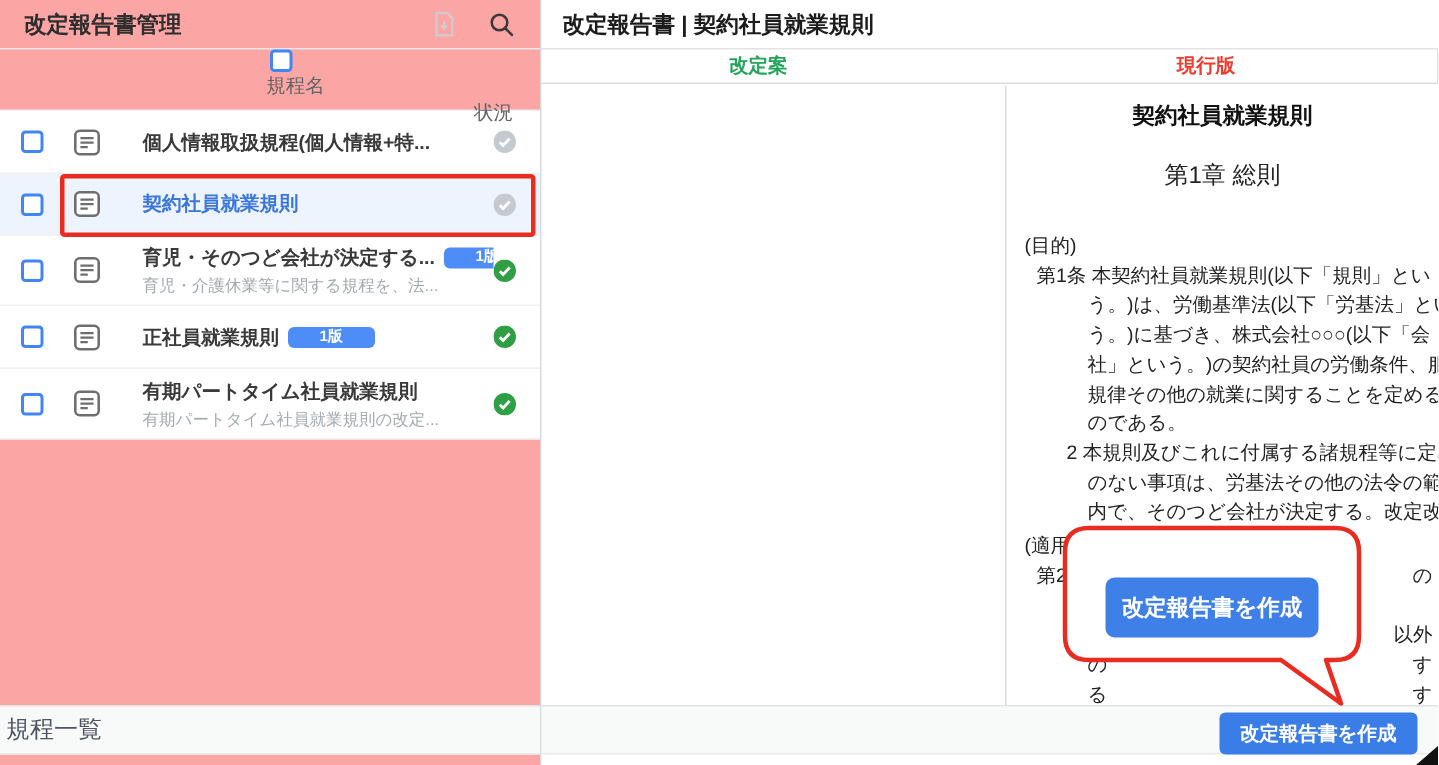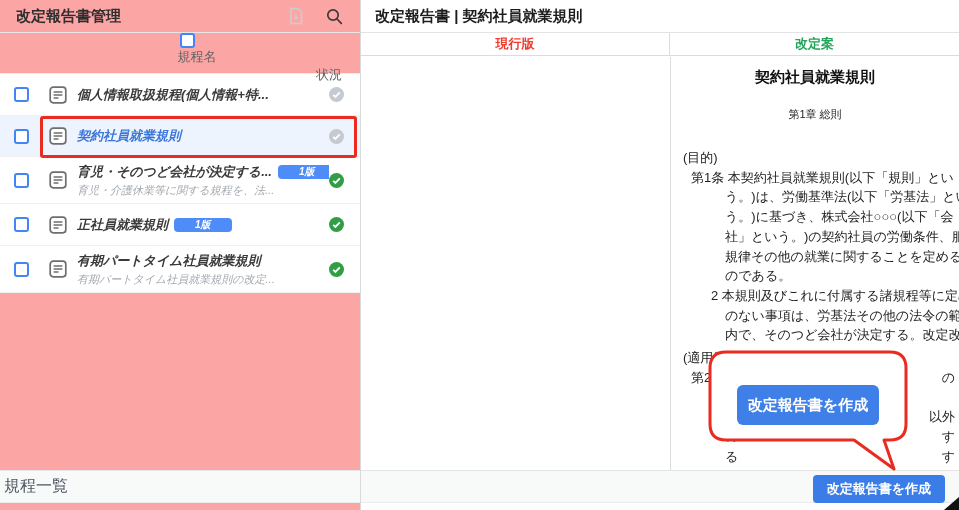--- a/index.html
+++ b/index.html
@@ -16,39 +16,39 @@
   .sb-hicon { display:flex; align-items:center; justify-content:center; width:24px; height:24px; cursor:pointer; }
   .sb-hicon + .sb-hicon { margin-left:14px; }
   .sb-thead { height:41px; display:flex; align-items:center; padding-left:14px; border-bottom:1px solid #ededed; color:#636363; font-size:13px;flex-direction:column; }
   .sb-thead .col-name { margin-left:20px; }
   .sb-thead .col-status { margin-left:auto; margin-right:18px; }
   .cb { width:15px; height:15px; flex:none; border:2px solid #4285f4; border-radius:3px; background:#fff; }
   .row { display:flex; align-items:center; padding-left:14px; border-bottom:1px solid #f0f0f0; background:#fff; }
   .row.sel { background:#edf4fd; }
   .h42 { height:42px; } .h41 { height:41px; } .h47 { height:47px; }
   .doc-ic { margin-left:20px; flex:none; display:flex; }
-  .row-main { margin-left:10px; flex:1; overflow:hidden;font-style:italic; }
+  .row-main { margin-left:28px; flex:1; overflow:hidden; }
   .row-title { font-size:13px; font-weight:600; color:#3a3a3a; white-space:nowrap; display:flex; align-items:center; }
   .row.sel .row-title { color:#3b76d9; }
   .row-sub { font-size:11px; color:#a3a9b0; white-space:nowrap; margin-top:2px; }
   .badge { background:#4e8cf8; color:#fff; font-size:10px; font-weight:600; padding:2px 21px 2px; border-radius:4px; margin-left:6px; line-height:1; }
   .status { margin-left:auto; margin-right:16px; flex:none; display:flex; }
   .red-box { position:absolute; left:40px; top:116px; width:317px; height:42px; border:3px solid #ea2b20; border-radius:3px; z-index:5; pointer-events:none; }
   .sb-footer { position:absolute; left:0; top:470px; width:100%; height:33px; background:#f8f9f9; border-top:1px solid #e4e4e4; border-bottom:1px solid #ebebeb; display:flex; align-items:center; padding-left:4px; font-size:16px; color:#4c5560; }
   
   .panel { position:absolute; left:361px; top:0; width:598px; height:510px; background:#fff; }
   .p-header { height:33px; display:flex; align-items:center; padding-left:14px; border-bottom:1px solid #e3e3e3; font-size:15px; font-weight:700; color:#1c1c1c; }
   .p-subheader { height:23px; display:flex; border-bottom:1px solid #dcdcdc; }
   .p-subheader .cell { display:flex; align-items:center; justify-content:center; font-size:13px; font-weight:700; }
   .cell-current { width:309px; border-right:1px solid #dcdcdc; color:#f23b2f; }
   .cell-revised { flex:1; color:#23a55a; }
   .col-divider { position:absolute; left:309px; top:57px; bottom:40px; width:1px; background:#dcdcdc; }
   .docwrap { position:absolute; left:310px; top:57px; right:0; bottom:40px; padding:10px 4px 0 4px; overflow:hidden; z-index:3; color:#222; }
   .doc-title { text-align:center; font-size:15px; font-weight:700; margin-top:1px; margin-bottom:20px; color:#111; }
-  .doc-chapter { text-align:center; font-size:11px; margin-bottom:26px; }
+  .doc-chapter { text-align:center; font-size:16px; margin-bottom:26px; }
   .docline { font-size:13px; line-height:19.7px; white-space:nowrap; }
   .docline.split { display:flex; justify-content:space-between; }
   .i8 { padding-left:8px; } .i16 { padding-left:16px; } .i36 { padding-left:36px; } .i50 { padding-left:50px; }
   .gap { margin-top:3px; }
   
   .callout-svg { position:absolute; left:330px; top:345px; width:240px; height:135px; z-index:4; pointer-events:none; }
   .callout-btn { position:absolute; left:376px; top:385px; width:142px; height:40px; z-index:6;
     background:#3e7fe8; border:none; border-radius:6px; color:#fff; font-size:15px; font-weight:700;
     display:flex; align-items:center; justify-content:center; cursor:pointer; font-family:inherit; }
   .p-footer { position:absolute; left:0; top:470px; width:100%; height:33px; background:#f8f9f9; border-top:1px solid #e4e4e4; border-bottom:1px solid #ebebeb; }
@@ -206,22 +206,22 @@
 
     <div class="red-box"></div>
 
     <div class="sb-footer">規程一覧</div>
   </aside>
 
   <main class="panel">
     <div class="p-header">改定報告書 | 契約社員就業規則</div>
 
     <div class="p-subheader">
+      <div class="cell cell-revised">改定案</div>
       <div class="cell cell-current">現行版</div>
-      <div class="cell cell-revised">改定案</div>
     </div>
 
     <div class="col-divider"></div>
 
     <div class="docwrap">
       <div class="doc-title">契約社員就業規則</div>
       <div class="doc-chapter">第1章 総則</div>
       <div class="docline i8">(目的)</div>
       <div class="docline i16">第1条 本契約社員就業規則(以下「規則」とい</div>
       <div class="docline i50">う。)は、労働基準法(以下「労基法」とい</div>

